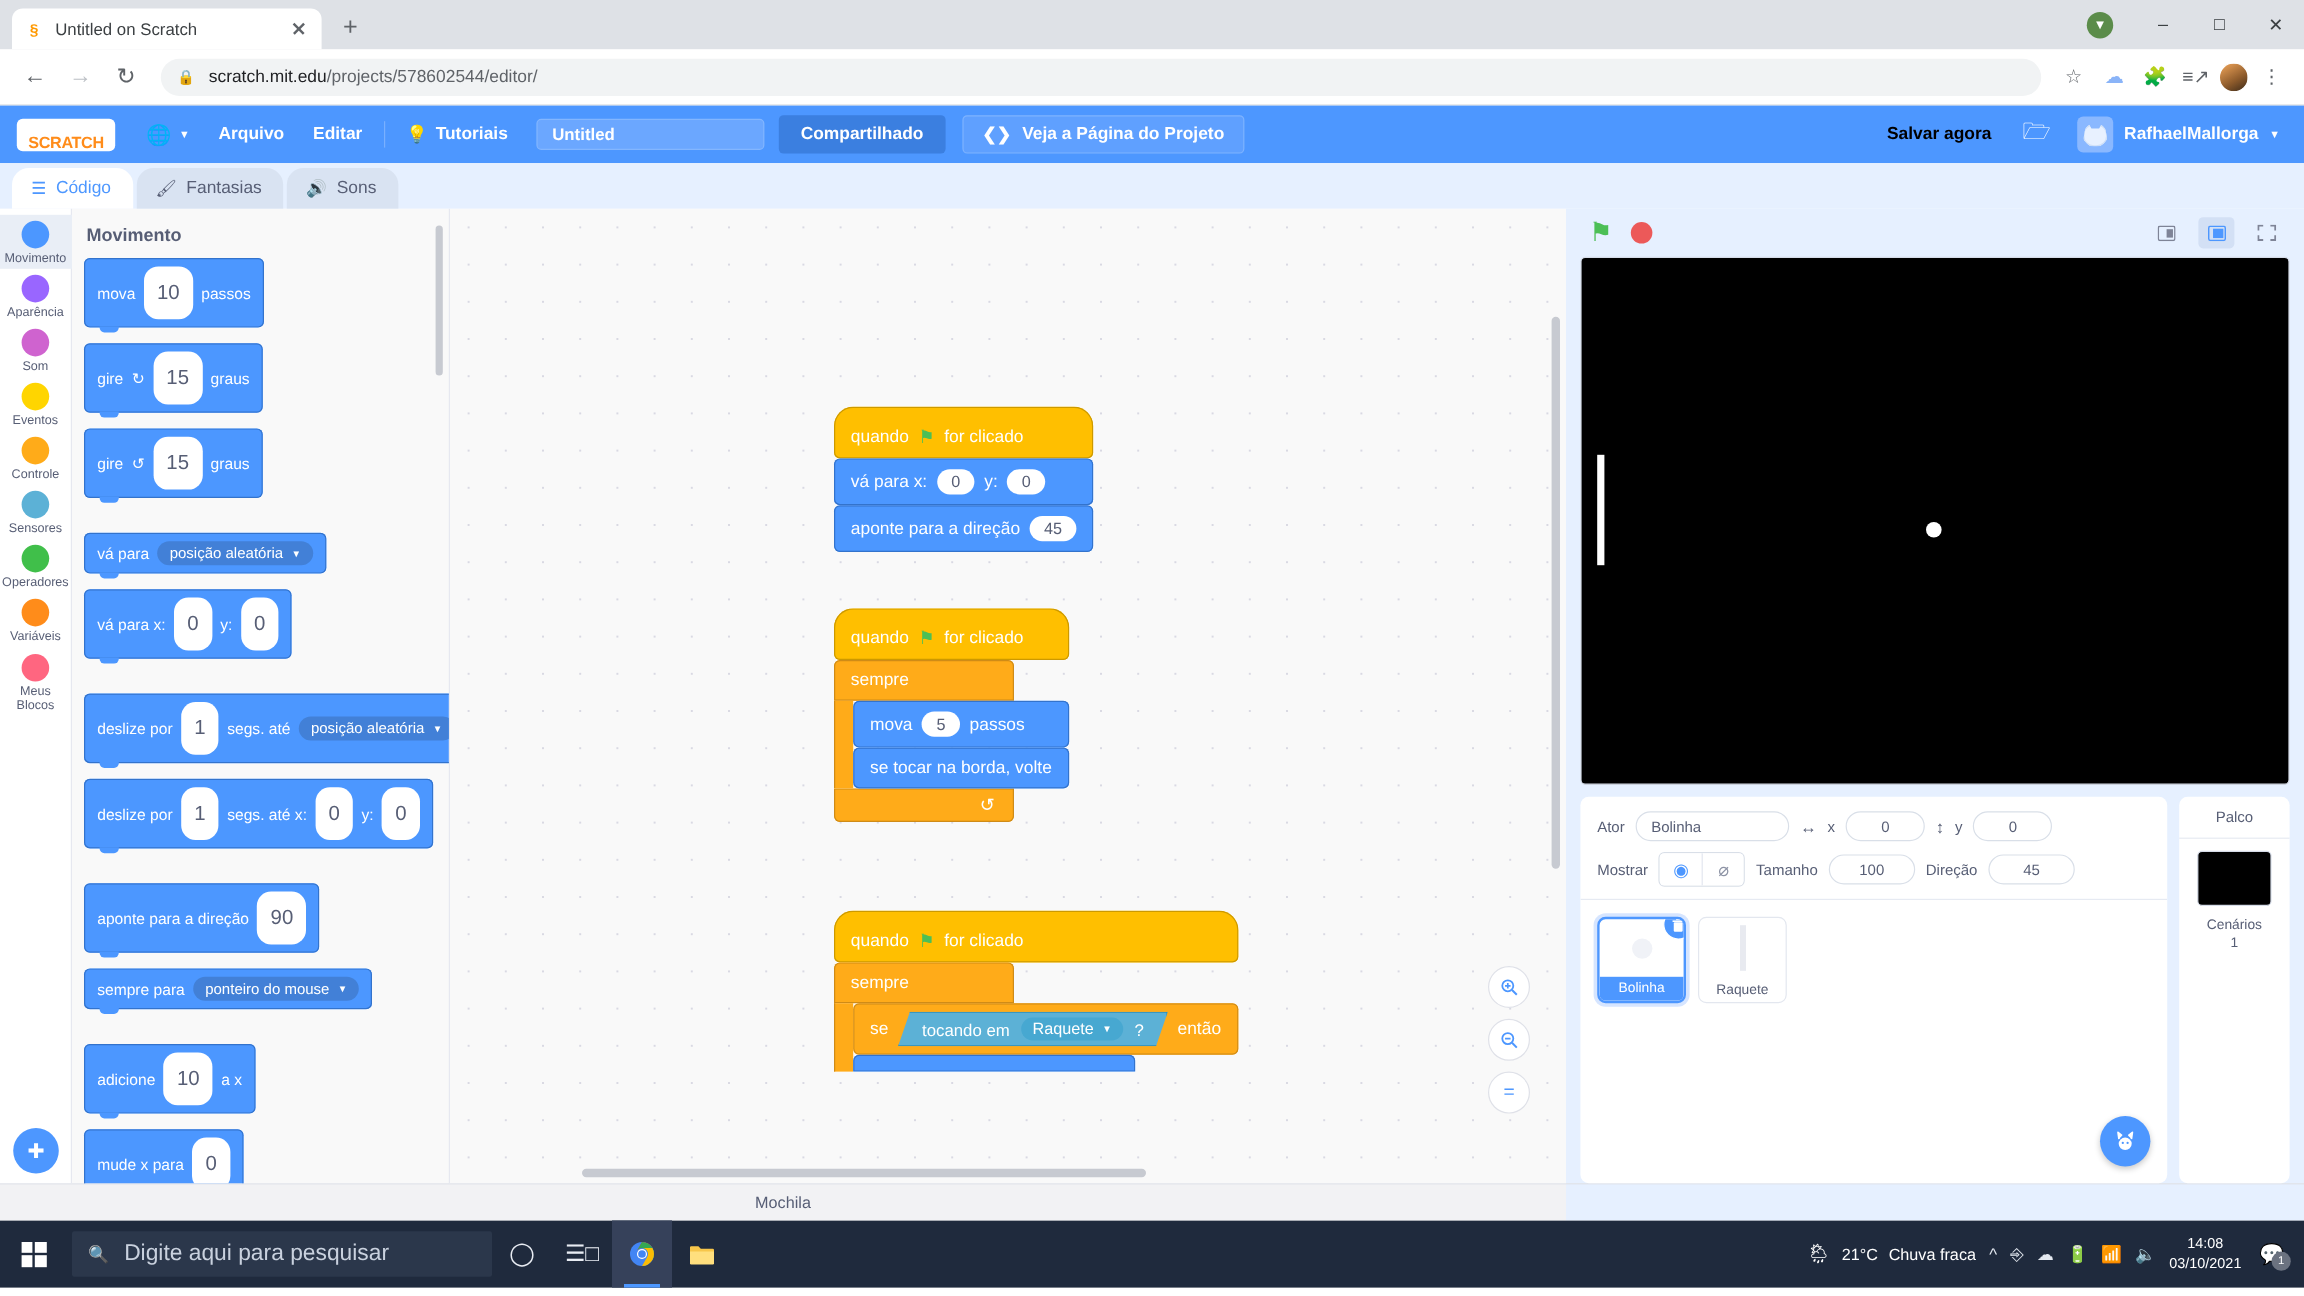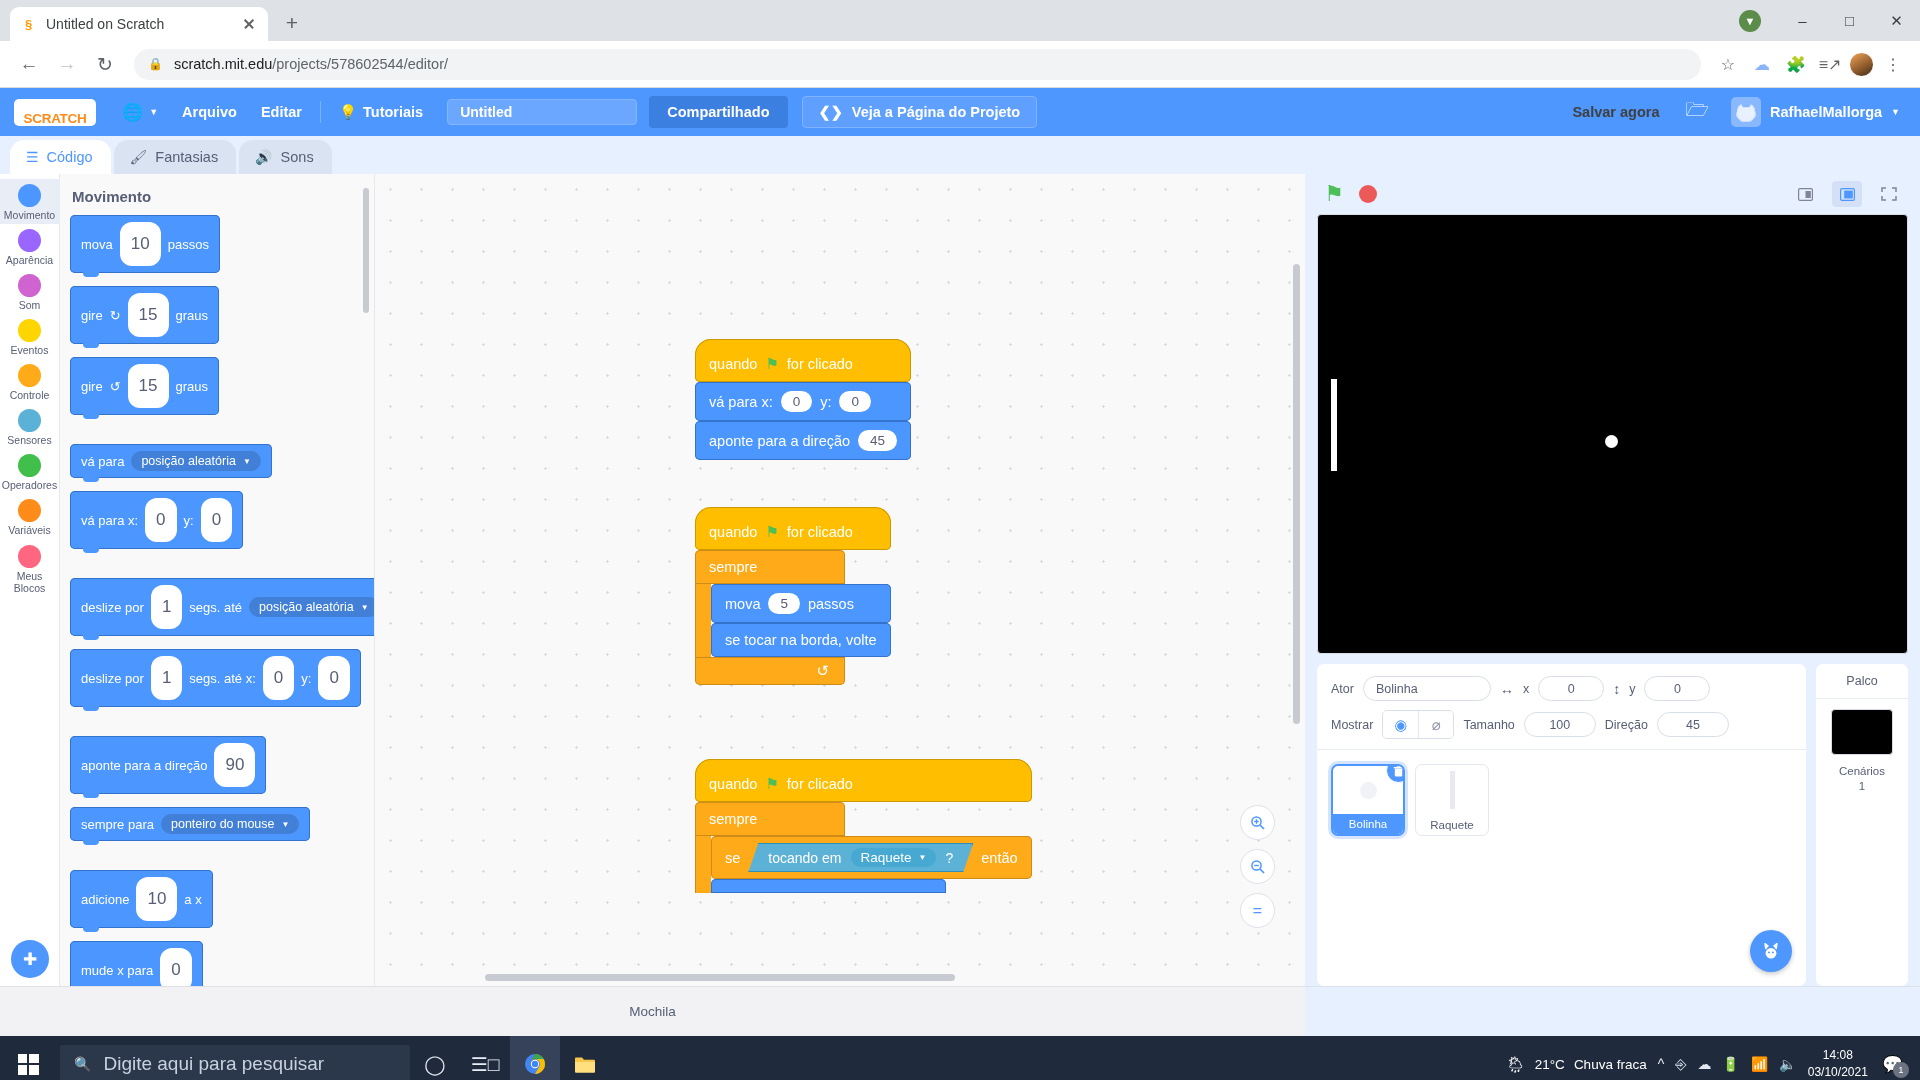--- a/index.html
+++ b/index.html
@@ -110,21 +110,21 @@
     color:#fff; cursor:pointer; flex:0 0 auto;
   }
   .proj-page-btn {
     height:32px; padding:0 16px; border-radius:4px; background:#5fa0ff;
     border:1px solid #7eb3ff; margin-left:14px;
     display:flex; align-items:center; gap:9px; font-size:14.5px; font-weight:bold;
     color:#fff; cursor:pointer; flex:0 0 auto;
   }
   .spacer { flex:1; }
   .save-now {
-    font-size:14.5px; font-weight:bold; color:#404040; cursor:pointer;
+    font-size:14.5px; font-weight:bold; color:#000000; cursor:pointer;
     padding:0 14px; white-space:nowrap;
   }
   .folder-ico { font-size:19px; padding:0 12px; cursor:pointer; }
   .user-box {
     display:flex; align-items:center; gap:9px; padding:0 6px 0 10px; cursor:pointer;
   }
   .user-avatar {
     width:30px; height:30px; border-radius:5px;
     background:#8ab8ff; position:relative; overflow:hidden; flex:0 0 auto;
   }
@@ -354,21 +354,21 @@
     align-items:center; padding-top:10px; position:relative; flex:0 0 auto;
   }
   .sp-title { font-size:12.5px; color:#575e75; margin-bottom:10px; }
   .sp-divider { width:100%; height:1px; background:#e6eaf2; margin-bottom:10px; }
   .backdrop-thumb { width:62px; height:46px; background:#000; border-radius:4px; border:1px solid #d6dce8; }
   .sp-sub { font-size:11.5px; color:#575e75; margin-top:10px; }
   .sp-count { font-size:11.5px; color:#575e75; margin-top:3px; }
 
   
   .backpack {
-    height:50px; background:#f2f2f4; border-top:1px solid #dfe1e8;
+    height:31px; background:#f2f2f4; border-top:1px solid #dfe1e8;
     display:flex; align-items:center; justify-content:center;
     font-size:13.5px; color:#575e75; cursor:pointer;
     width:1305px;
   }
   .bottom-strip { display:flex; }
   .backpack-filler { flex:1; background:#e6f0ff; border-top:1px solid #dfe1e8; }
 
   
   .taskbar {
     height:56px; background:#1f2a3d; display:flex; align-items:center;

